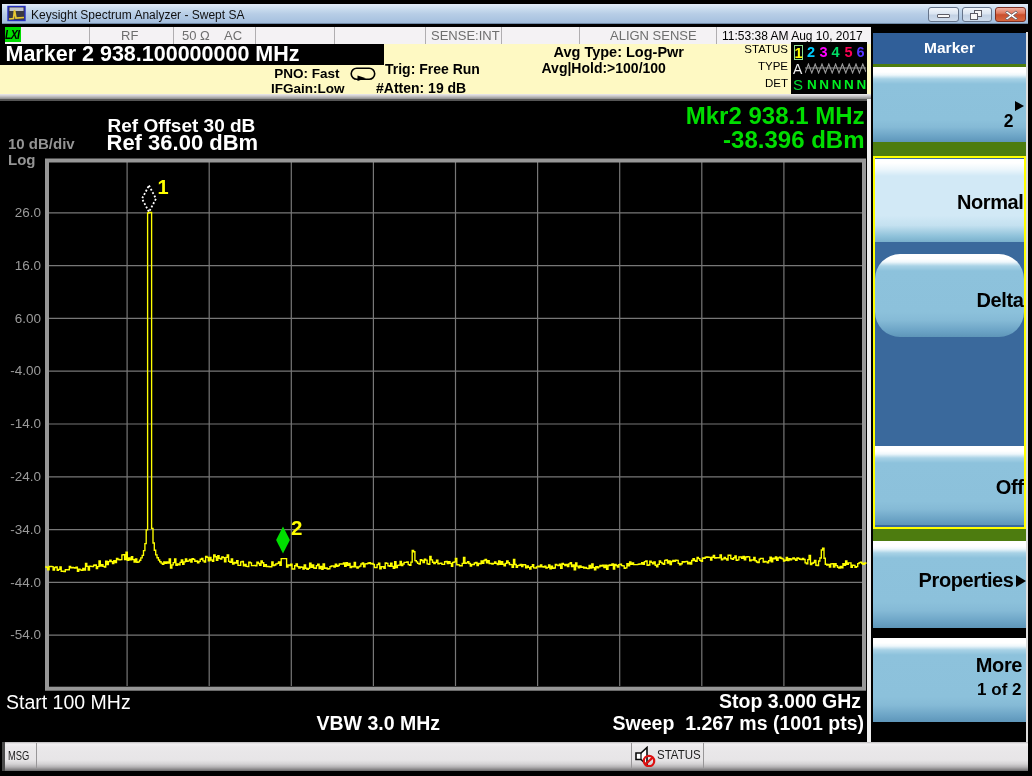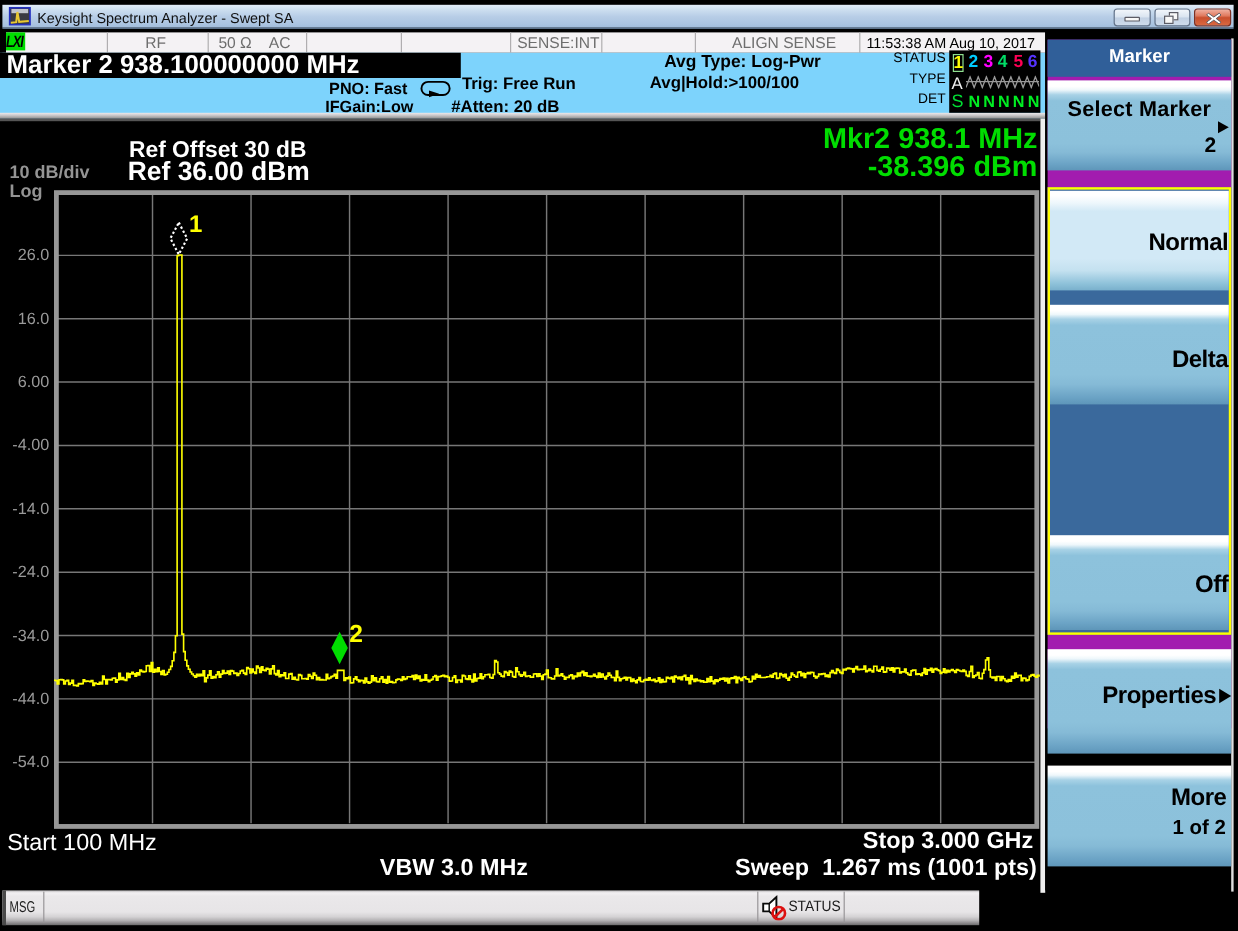--- a/index.html
+++ b/index.html
@@ -53,32 +53,32 @@
   <div class="abs" style="left:331.5px;top:0;width:1px;height:17px;background:#b0aeb0;"></div>
   <div class="abs" style="left:422.5px;top:0;width:1px;height:17px;background:#b0aeb0;"></div>
   <div class="abs" style="left:429px;top:1px;">SENSE:INT</div>
   <div class="abs" style="left:498.5px;top:0;width:1px;height:17px;background:#b0aeb0;"></div>
   <div class="abs" style="left:576.5px;top:0;width:1px;height:17px;background:#b0aeb0;"></div>
   <div class="abs" style="left:608px;top:1px;">ALIGN SENSE</div>
   <div class="abs" style="left:713.5px;top:0;width:1px;height:17px;background:#b0aeb0;"></div>
   <div class="abs" style="left:720px;top:2px;color:#000;font-size:12px;white-space:nowrap;">11:53:38 AM Aug 10, 2017</div>
 </div>
 
-<div class="abs" style="left:0px;top:44px;width:871px;height:55px;background:#7dd3fc;color:#000;padding-left:44px;">
+<div class="abs" style="left:0px;top:44px;width:871px;height:55px;background:#fef9c3;color:#000;padding-left:44px;">
   <div class="abs" style="left:0;top:0;width:384px;height:21px;background:#000;">
     <div class="abs" style="left:5.5px;top:-2.5px;color:#fff;font-weight:bold;font-size:21.5px;white-space:nowrap;">Marker 2 938.100000000 MHz</div>
   </div>
   <div class="abs" style="left:200px;top:21.5px;width:139.5px;text-align:right;font-weight:bold;font-size:13.5px;">PNO: Fast</div>
   <div class="abs" style="left:200px;top:36.5px;width:144.5px;text-align:right;font-weight:bold;font-size:13.5px;">IFGain:Low</div>
   <svg class="abs" style="left:350px;top:23px;" width="26" height="15" viewBox="0 0 26 15">
     <rect x="1.2" y="1.2" width="23.5" height="11" rx="5.5" ry="5.5" fill="none" stroke="#000" stroke-width="1.6"></rect>
     <path d="M7.5 8.5 L16 11.2 L7.5 14 Z" fill="#000"></path>
   </svg>
   <div class="abs" style="left:385px;top:17px;font-weight:bold;font-size:14px;">Trig: Free Run</div>
-  <div class="abs" style="left:376px;top:36px;font-weight:bold;font-size:14px;">#Atten: 20 dB</div>
+  <div class="abs" style="left:376px;top:36px;font-weight:bold;font-size:14px;">#Atten: 19 dB</div>
   <div class="abs" style="left:553.5px;top:0px;font-weight:bold;font-size:14.5px;">Avg Type: Log-Pwr</div>
   <div class="abs" style="left:541.5px;top:16px;font-weight:bold;font-size:14px;">Avg|Hold:&gt;100/100</div>
 
   <div class="abs" style="left:0px;top:50px;width:871px;height:5px;background:linear-gradient(180deg,#eceaec 0px,#cccacc 2px,#a0a0a0 4px,#8a8a8a 5px);"></div>
   <div class="abs" style="left:722px;top:-1px;width:66px;text-align:right;font-size:11.5px;color:#000;">STATUS</div>
   <div class="abs" style="left:722px;top:16px;width:66px;text-align:right;font-size:11.5px;color:#000;">TYPE</div>
   <div class="abs" style="left:722px;top:33px;width:66px;text-align:right;font-size:11.5px;color:#000;">DET</div>
   <div class="abs" style="left:791px;top:-2px;width:76px;height:52px;background:#000;">
     <div class="abs" style="left:2.5px;top:2.5px;width:9.5px;height:15px;border:1px solid #8fe08f;color:#ffff00;font-weight:bold;font-size:14.5px;text-align:center;line-height:14px;">1</div>
     <div class="abs" style="left:16px;top:1.5px;color:#00ccff;font-weight:bold;font-size:14.5px;">2</div>
@@ -146,54 +146,53 @@
   <div class="abs" style="left:6px;top:591.5px;color:#fff;font-weight:normal;font-size:19.5px;">Start 100 MHz</div>
   <div class="abs" style="left:316.5px;top:612.5px;color:#fff;font-weight:bold;font-size:19.5px;">VBW 3.0 MHz</div>
   <div class="abs" style="left:461px;top:590.5px;width:400px;text-align:right;color:#fff;font-weight:bold;font-size:19.5px;">Stop 3.000 GHz</div>
   <div class="abs" style="left:461px;top:612.5px;width:403px;text-align:right;color:#fff;font-weight:bold;font-size:19.5px;">Sweep&nbsp;&nbsp;1.267 ms (1001 pts)</div>
 </div>
 
 <div class="abs" style="left:867px;top:99px;width:4px;height:645px;background:#eeeeee;"></div>
 
 <div class="abs" style="left:871px;top:26px;width:161px;height:716px;background:#000;">
  <div class="abs" style="left:155.3px;top:6px;width:1.7px;height:711px;background:#dedede;"></div>
- <div class="abs" style="left:2px;top:7px;width:153px;height:574px;background:#a21caf;">
+ <div class="abs" style="left:2px;top:7px;width:153px;height:574px;background:#4d7c0f;">
   <div class="abs" style="left:0;top:0;width:153px;height:31px;background:#305f99;color:#fff;font-weight:bold;font-size:15.5px;text-align:center;line-height:30px;">Marker</div>
 
   <div class="btn" style="top:33.5px;height:75.5px;">
-    <div class="btxt" style="left:0;right:0;top:14.5px;text-align:center;font-size:18px;letter-spacing:0.2px;">Select Marker</div>
     <div class="btxt" style="top:44px;right:13px;font-size:17.5px;">2</div>
     <div class="abs" style="right:2px;top:34px;width:0;height:0;border-left:9px solid #000;border-top:5.5px solid transparent;border-bottom:5.5px solid transparent;"></div>
   </div>
 
   <div class="abs" style="left:0px;top:123px;width:153px;height:373px;border:2.5px solid #ffff00;background:#3a699c;">
 
     <div class="btn btnsel" style="top:0.5px;height:83px;">
             <div class="btxt" style="top:32px;">Normal</div>
           </div>
-    <div class="btn" style="top:96.2px;height:82.5px;">
+    <div class="btn" style="top:96.2px;height:82.5px;border-radius:25px;">
             <div class="btxt" style="top:35px;">Delta</div>
           </div>
     <div class="btn" style="top:287.7px;height:79.3px;">
             <div class="btxt" style="top:30.5px;">Off</div>
           </div>
   </div>
 
   <div class="btn" style="top:508px;height:86.5px;">
     <div class="btxt" style="top:28px;">Properties<span style="display:inline-block;width:0;height:0;border-left:10px solid #000;border-top:6px solid transparent;border-bottom:6px solid transparent;margin-left:2px;"></span></div>
   </div>
 
   <div class="btn" style="top:604.7px;height:84.3px;padding-left:26px;">
     <div class="btxt" style="top:16px;right:4px;">More</div>
     <div class="btxt" style="top:42px;font-size:17px;letter-spacing:0;right:4.5px;">1 of 2</div>
   </div>
  </div>
 </div>
 
-<div class="abs" style="left:2px;top:742px;width:814px;height:29px;
+<div class="abs" style="left:2px;top:742px;width:1026px;height:29px;
   background:linear-gradient(180deg,#b8b6b8 0px,#f2f0f2 2px,#eae8ea 5px,#e7e5e7 18px,#d4d2d4 22px,#b4b2b4 25px,#7e7c7e 28px,#6a6a6a 29px);">
   <div class="abs" style="left:0px;top:0px;width:3px;height:29px;background:#4a4a4a;"></div>
   <div class="abs" style="left:6px;top:6px;font-size:13px;color:#1c1c1c;transform:scaleX(0.72);transform-origin:0 0;">MSG</div>
   <div class="abs" style="left:34px;top:1px;width:1px;height:26px;background:#989698;"></div>
   <div class="abs" style="left:629px;top:1px;width:1px;height:26px;background:#989698;"></div>
   <svg class="abs" style="left:632px;top:4px;" width="23" height="21" viewBox="0 0 23 21">
     <path d="M2 7 L7 7 L13 1.5 L13 19 L7 13.5 L2 13.5 Z" fill="#fff" stroke="#0a0a0a" stroke-width="1.6"></path>
     <line x1="7" y1="7" x2="7" y2="13.5" stroke="#0a0a0a" stroke-width="1.2"></line>
     <circle cx="15" cy="15" r="5.2" fill="none" stroke="#dd1111" stroke-width="2.2"></circle>
     <line x1="11.4" y1="18.4" x2="18.6" y2="11.6" stroke="#dd1111" stroke-width="2.2"></line>

